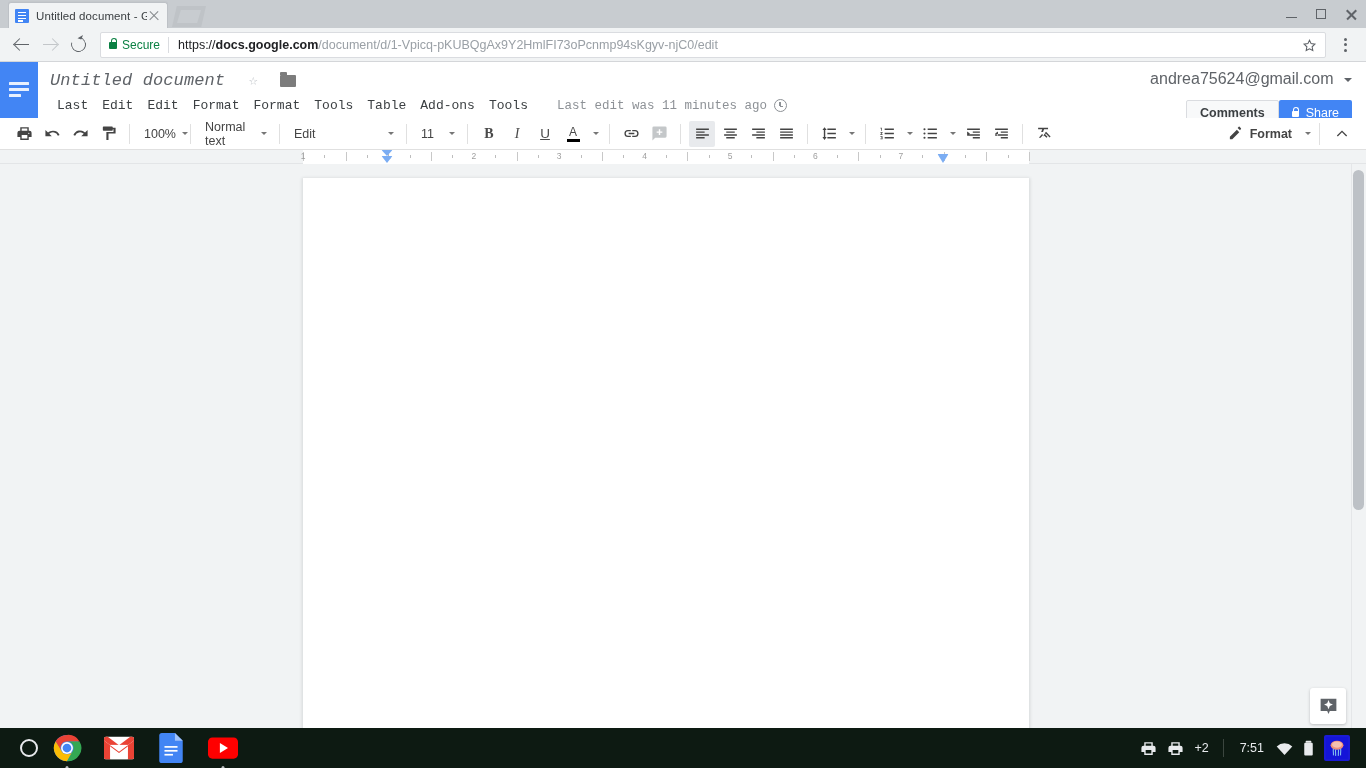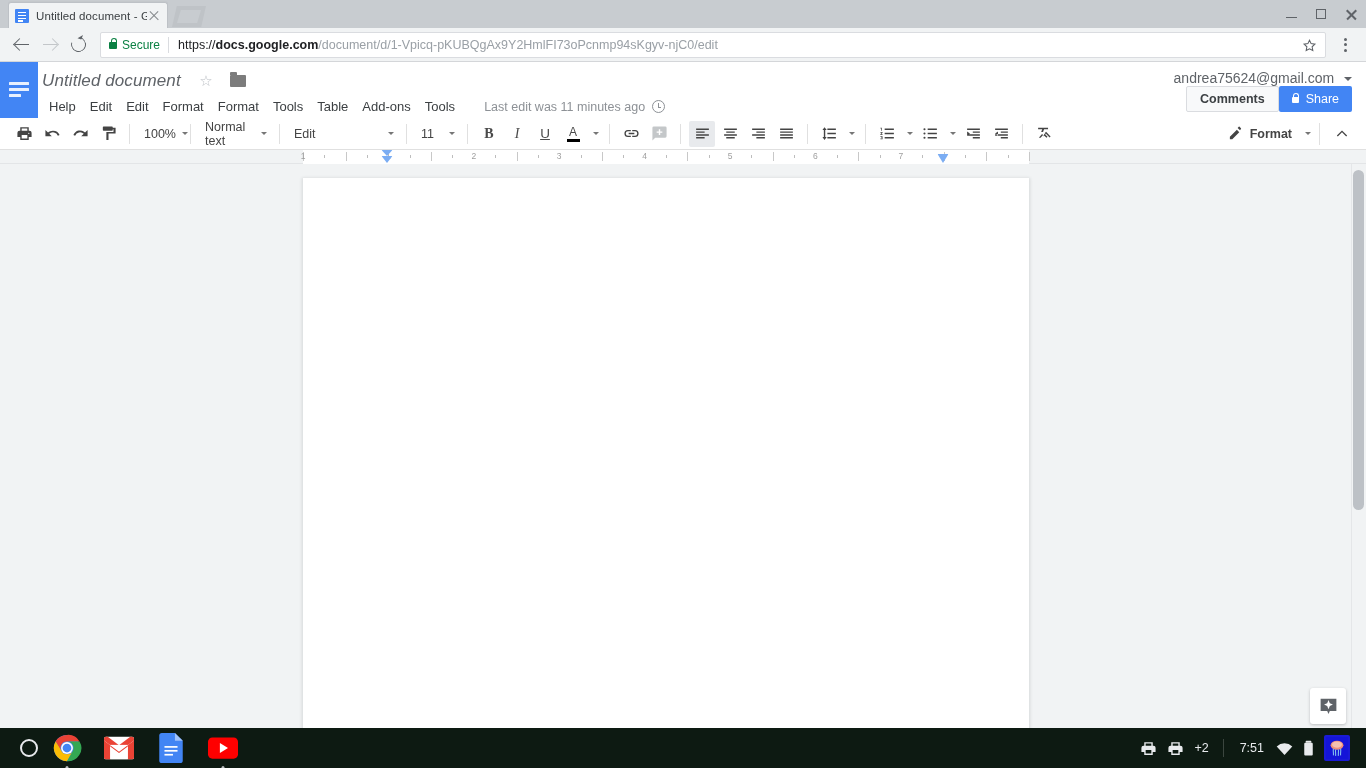--- a/index.html
+++ b/index.html
@@ -142,21 +142,21 @@
     width:38px; height:56px; background:#4285f4; position:relative; flex:0 0 38px;
   }
   .docs-logo .lines {
     position:absolute; left:9px; top:20px; width:20px;
   }
   .docs-logo .lines span {
     display:block; height:2.5px; background:#e8f0fe; margin-bottom:3.5px; border-radius:.5px;
   }
   .docs-logo .lines span:nth-child(3) { width:12px; }
 
-  .docs-titlearea { padding:9px 0 0 4px; flex:1; }
+  .docs-titlearea { padding:9px 0 0 12px; flex:1;font-family:Liberation Mono, monospace; }
   .doc-title {
     font-size:17px; color:#5f6368; font-style:italic; display:inline-block;
     vertical-align:middle; letter-spacing:.1px;
   }
   .title-star {
     display:inline-block; vertical-align:middle; margin-left:14px; color:#bdc1c6; font-size:15px;
   }
   .title-folder {
     display:inline-block; vertical-align:middle; margin-left:13px; width:16px; height:12px;
     background:#7c7c7c; border-radius:1px; position:relative;
@@ -177,21 +177,21 @@
     width:13px; height:13px; border:1.4px solid #8d9196; border-radius:50%; position:relative;
   }
   .history-ico::before {
     content:""; position:absolute; left:4.4px; top:2px; width:1.2px; height:4.4px; background:#8d9196;
   }
   .history-ico::after {
     content:""; position:absolute; left:4.8px; top:5.6px; width:3.4px; height:1.2px; background:#8d9196;
   }
 
   .docs-headerright { position:absolute; right:14px; top:8px; text-align:right; }
-  .acct-line { font-size:14px; color:#5f6368; margin-bottom:0; }
+  .acct-line { font-size:16px; color:#5f6368; margin-bottom:12px; }
   .acct-caret {
     display:inline-block; margin-left:6px; vertical-align:2px;
     border-left:4px solid transparent; border-right:4px solid transparent; border-top:4px solid #5f6368;
   }
   .hdr-buttons { display:flex; justify-content:flex-end; }
   .btn-comments {
     height:26px; padding:0 13px; font-size:12.5px; color:#3c4043; font-weight:bold;
     background:#f8f9fa; border:1px solid #dadce0; border-radius:2px;
     display:flex; align-items:center;
   }
@@ -379,21 +379,21 @@
       </div>
 
       <div class="docs-titlearea">
         <div>
           <span class="doc-title">Untitled document</span>
           <span class="title-star">☆</span>
           <span class="title-folder"></span>
         </div>
 
         <div class="docs-menubar">
-          <span class="menu-item">Help</span>
+          <span class="menu-item">Last</span>
           <span class="menu-item">Edit</span>
           <span class="menu-item">Edit</span>
           <span class="menu-item">Format</span>
           <span class="menu-item">Format</span>
           <span class="menu-item">Tools</span>
           <span class="menu-item">Table</span>
           <span class="menu-item">Add-ons</span>
           <span class="menu-item">Tools</span>
           <span class="lastedit">Last edit was 11 minutes ago</span>
           <span class="history-ico"></span>

